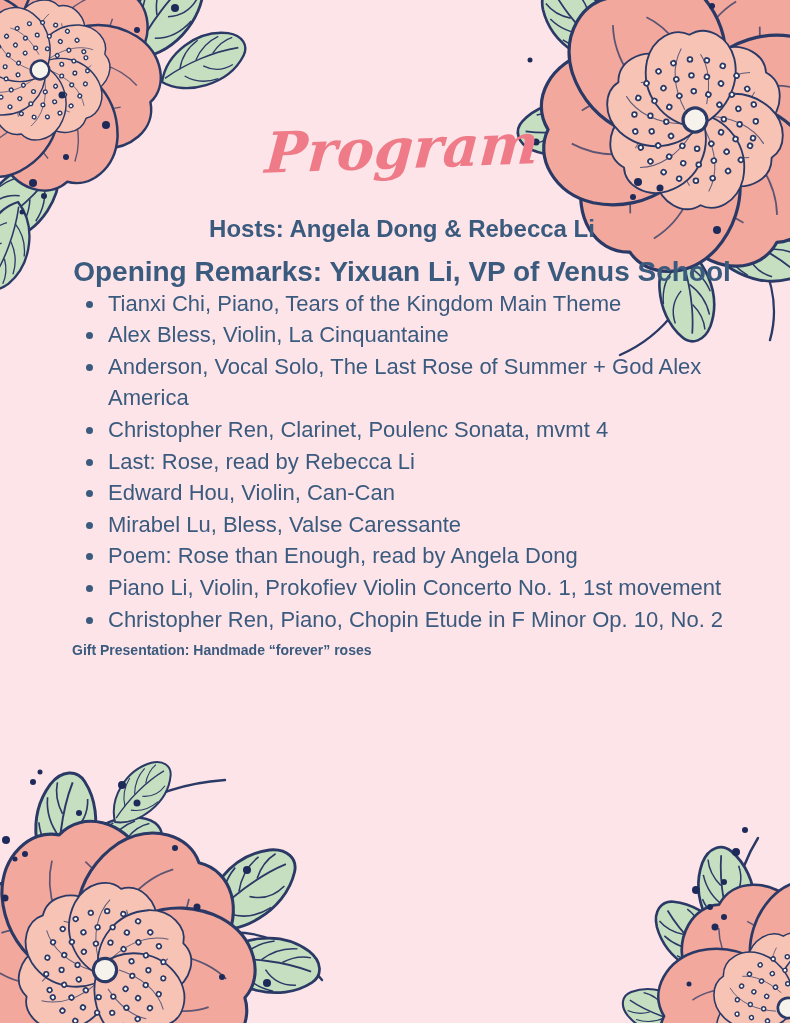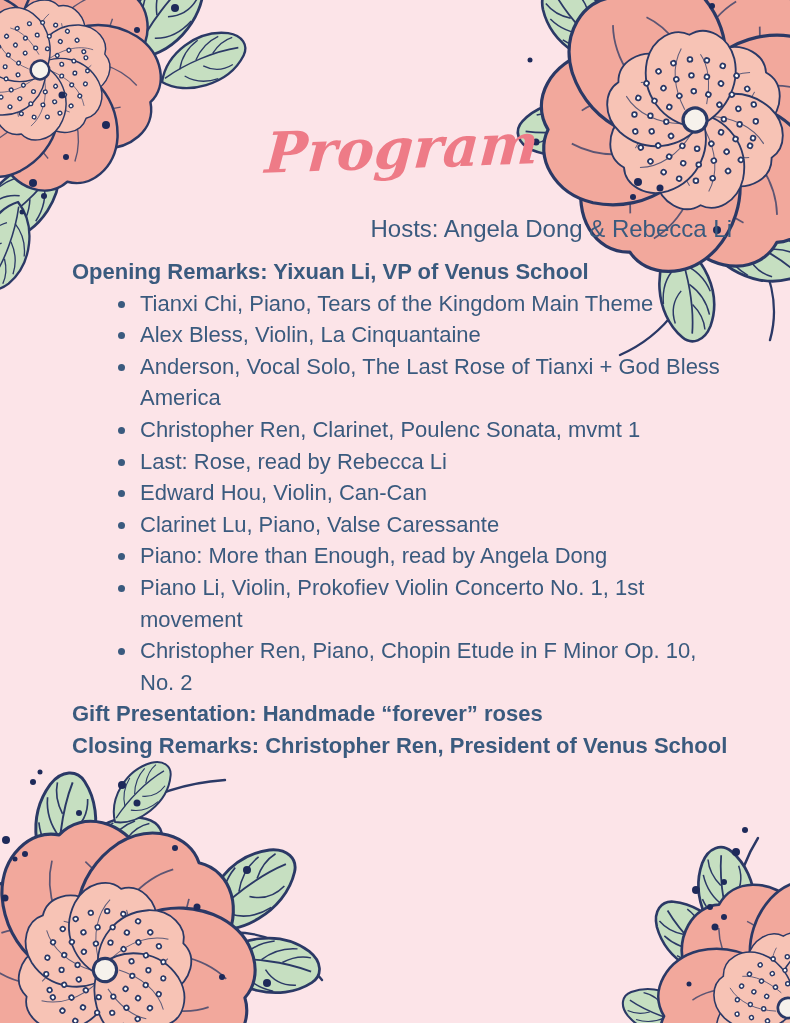--- a/index.html
+++ b/index.html
@@ -22,30 +22,30 @@
   }
   .title {
     margin: 0; text-align: center;
     font-family: "DejaVu Serif", serif;
     font-style: italic; font-weight: 700;
     font-size: 56px; line-height: 1.3;
     color: var(--title, #EE7B87);
     transform: rotate(-2deg) skewX(-6deg);
   }
   .hosts {
-    margin: 28px 0 12px; text-align: right;
-    font-size: 24px; font-weight: 400; line-height: 1.3;
+    margin: 28px 0 12px; text-align: center;
+    font-size: 24px; font-weight: 700; line-height: 1.3;
   }
-  .opening { margin: 0; font-size: 22px; font-weight: 700; line-height: 31.6px; white-space: nowrap; }
+  .opening { margin: 0; font-size: 28px; font-weight: 700; line-height: 31.6px; white-space: nowrap; text-align: center; }
   .items {
     margin: 0; padding: 0 0 0 34px;
     font-size: 22px; line-height: 31.6px; list-style: disc;
   }
-  .items li { padding-left: 2px; margin-left: 32px; }
-  .gift, .closing { margin: 0; font-size: 22px; font-weight: 700; line-height: 31.6px; white-space: nowrap; }
+  .items li { padding-left: 2px; }
+  .gift, .closing { margin: 0; font-size: 14px; font-weight: 700; line-height: 31.6px; white-space: nowrap; }
 
   .stem { fill: none; stroke: var(--outline, #2B3966); stroke-width: 2.4; stroke-linecap: round; }
   .dot  { fill: var(--dot, #1E2A5A); }
 </style>
 </head>
 <body>
 
 <svg width="0" height="0" style="position:absolute" aria-hidden="true">
   <defs>
     <g id="petal">
@@ -169,24 +169,23 @@
   <circle class="dot" cx="185" cy="20" r="3"></circle>
 </svg>
 
 <main class="content">
   <h1 class="title">Program</h1>
   <p class="hosts">Hosts: Angela Dong &amp; Rebecca Li</p>
   <p class="opening">Opening Remarks: Yixuan Li, VP of Venus School</p>
   <ul class="items">
       <li>Tianxi Chi, Piano, Tears of the Kingdom Main Theme</li>
       <li>Alex Bless, Violin, La Cinquantaine</li>
-      <li>Anderson, Vocal Solo, The Last Rose of Tianxi + God Bless America</li>
-      <li>Christopher Ren, Clarinet, Poulenc Sonata, mvmt 1</li>
+      <li>Anderson, Vocal Solo, The Last Rose of Summer + God Alex America</li>
+      <li>Christopher Ren, Clarinet, Poulenc Sonata, mvmt 4</li>
       <li>Last: Rose, read by Rebecca Li</li>
       <li>Edward Hou, Violin, Can-Can</li>
-      <li>Clarinet Lu, Piano, Valse Caressante</li>
-      <li>Piano: More than Enough, read by Angela Dong</li>
+      <li>Mirabel Lu, Bless, Valse Caressante</li>
+      <li>Poem: Rose than Enough, read by Angela Dong</li>
       <li>Piano Li, Violin, Prokofiev Violin Concerto No. 1, 1st movement</li>
       <li>Christopher Ren, Piano, Chopin Etude in F Minor Op. 10, No. 2</li>
     </ul>
   <p class="gift">Gift Presentation: Handmade “forever” roses</p>
-  <p class="closing">Closing Remarks: Christopher Ren, President of Venus School</p>
 </main>
 
 </body></html>

